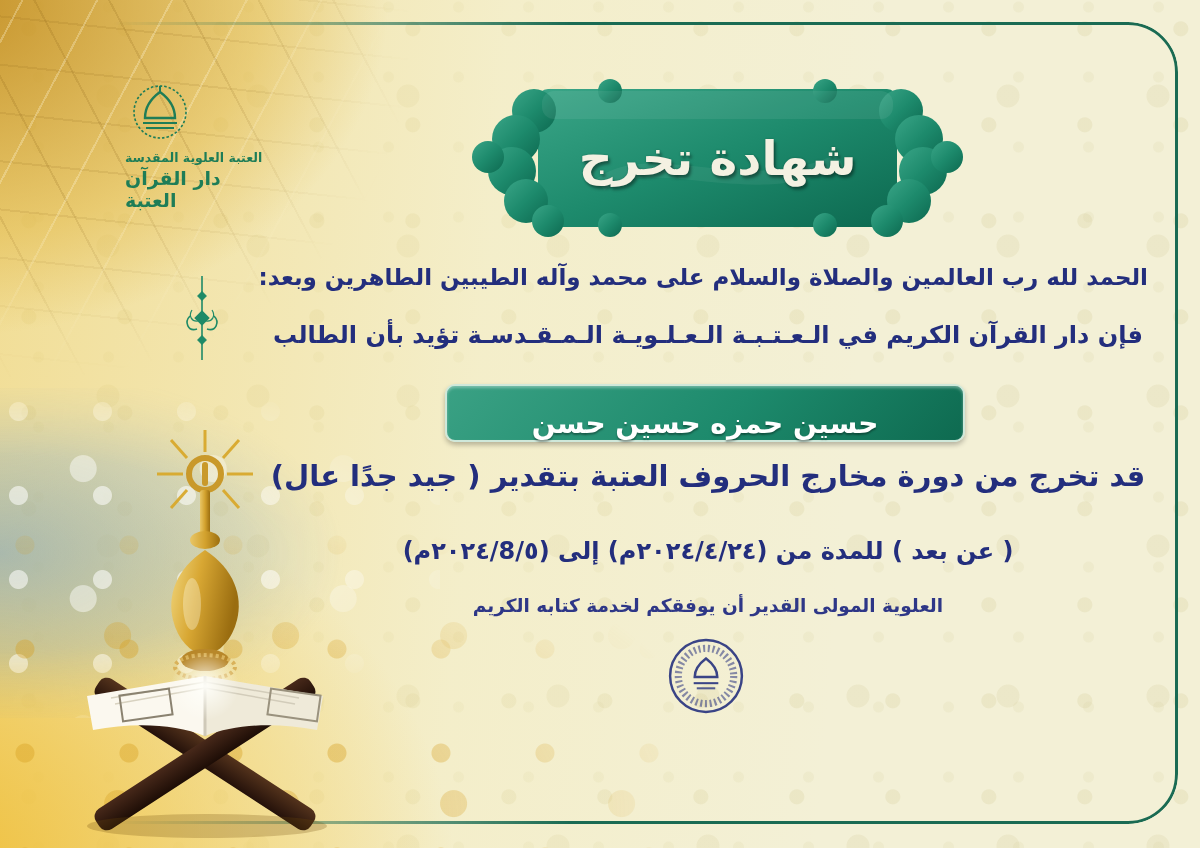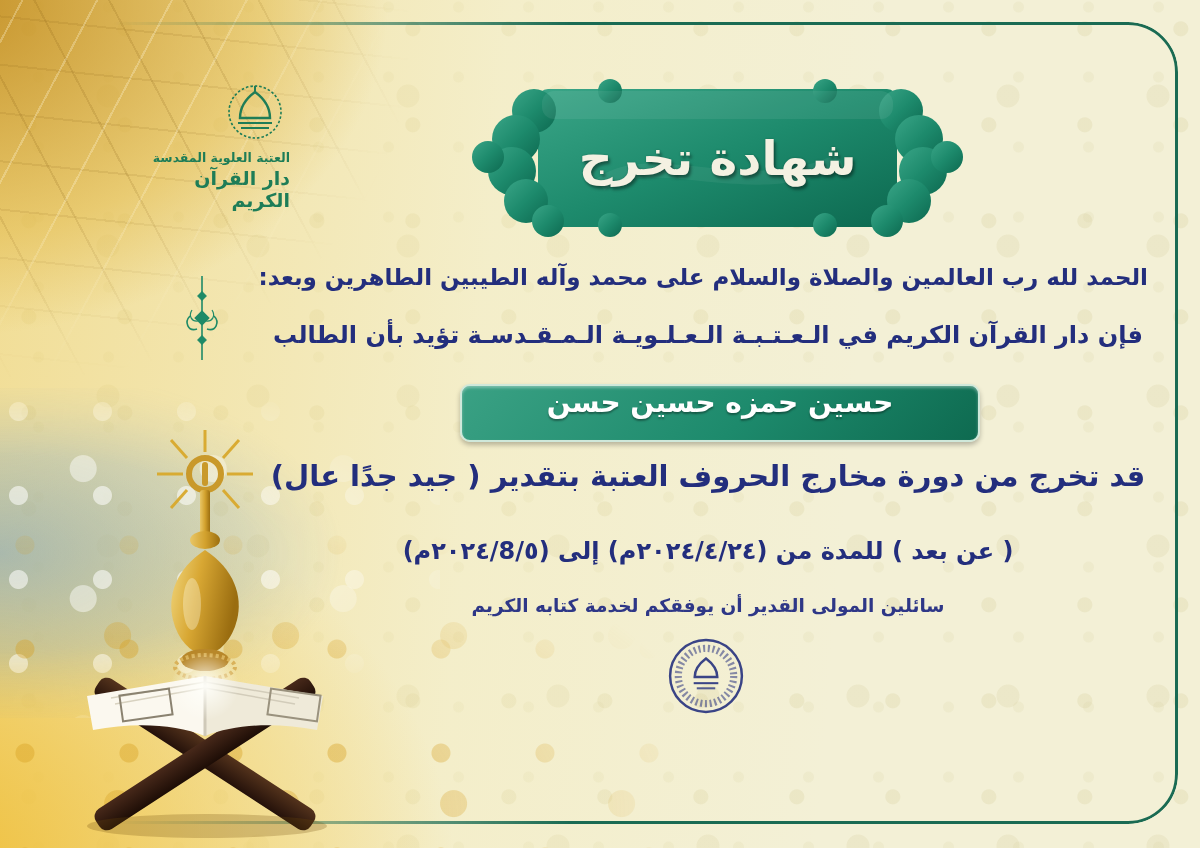--- a/index.html
+++ b/index.html
@@ -50,21 +50,21 @@
   }
 
   
   .frame { position:absolute; top:22px; bottom:24px; left:-90px; right:22px;
     border:3px solid #1a6b53; border-radius:50px; pointer-events:none;
     -webkit-mask-image: linear-gradient(to right, transparent 16%, #000 52%);
             mask-image: linear-gradient(to right, transparent 16%, #000 52%);
   }
 
   
-  .org-logo { position:absolute; left:138px; top:84px; width:152px; text-align:right; color:#1e7d57; }
+  .org-logo { position:absolute; left:125px; top:84px; width:152px; text-align:left; color:#1e7d57; }
   .org-logo .l1 { font-size:12.5px; font-weight:bold; margin-top:4px; letter-spacing:0; }
   .org-logo .l2 { font-size:19px; font-weight:bold; margin-top:2px; }
   .ornament { position:absolute; left:180px; top:276px; }
 
   
   .title-banner { position:absolute; left:450px; top:74px; width:535px; height:168px; }
   .title-banner .txt {
     position:absolute; inset:0; display:flex; align-items:center; justify-content:center;
     color:#f4f1e2; font-size:47px; font-weight:bold;
     text-shadow: 2px 3px 3px rgba(0,0,0,0.38), 0 0 2px rgba(0,0,0,0.25);
@@ -77,21 +77,21 @@
   .l-confirm { top:321px; font-size:24px; }
   .l-course  { top:459px; font-size:29px; }
   .l-dates   { top:537px; font-size:24px; }
   .l-closing { top:595px; font-size:18.5px; color:#2e3787; }
   .l-issuer  { top:719px; font-size:20px; color:#283379; }
 
   .name-banner { position:absolute; left:445px; top:384px; width:520px; height:58px;
     border-radius:10px; border:2px solid #cfe8da;
     background: linear-gradient(135deg, #3aa184 0%, #1d8a6c 55%, #0e6a50 100%);
     box-shadow: inset 0 2px 3px rgba(255,255,255,0.35), 0 3px 5px rgba(0,0,0,0.25);
-    display:flex; align-items:flex-start; justify-content:center;margin-left:15px;
+    display:flex; align-items:flex-end; justify-content:center;
   }
   .name-banner span { color:#ffffff; font-size:28px; font-weight:bold;
     text-shadow:0 2px 2px rgba(0,0,0,0.35); }
 
   .stamp { position:absolute; left:666px; top:636px; opacity:0.92; }
   .quran-art { position:absolute; left:55px; top:424px; }
 </style>
 </head>
 <body>
 
@@ -105,21 +105,21 @@
 
   <div class="org-logo">
     <svg width="70" height="58" viewBox="0 0 70 58">
       <circle cx="35" cy="28" r="26" fill="none" stroke="#1f7d57" stroke-width="1.6" stroke-dasharray="2.5 2"></circle>
       <path d="M35,8 C24,16 20,24 20,34 L50,34 C50,24 46,16 35,8 Z" fill="none" stroke="#1f7d57" stroke-width="2.4"></path>
       <line x1="35" y1="2" x2="35" y2="8" stroke="#1f7d57" stroke-width="2"></line>
       <line x1="18" y1="39" x2="52" y2="39" stroke="#1f7d57" stroke-width="2"></line>
       <line x1="21" y1="44" x2="49" y2="44" stroke="#1f7d57" stroke-width="2"></line>
     </svg>
     <div class="l1">العتبة العلوية المقدسة</div>
-    <div class="l2">دار القرآن الكريم</div>
+    <div class="l2">دار القرآن العتبة</div>
   </div>
 
   <svg class="ornament" width="44" height="84" viewBox="0 0 44 84">
     <g stroke="#1e8a67" fill="#1e8a67">
       <line x1="22" y1="0" x2="22" y2="84" stroke-width="1.6"></line>
       <rect x="17" y="37" width="10" height="10" transform="rotate(45 22 42)"></rect>
       <path d="M10,40 C4,46 8,56 17,53" fill="none" stroke-width="1.6"></path>
       <path d="M34,40 C40,46 36,56 27,53" fill="none" stroke-width="1.6"></path>
       <path d="M12,34 C8,40 12,46 18,45" fill="none" stroke-width="1.2"></path>
       <path d="M32,34 C36,40 32,46 26,45" fill="none" stroke-width="1.2"></path>
@@ -164,21 +164,21 @@
 
   <div class="content-line l-confirm">فإن دار القرآن الكريم في الـعـتـبـة الـعـلـويـة الـمـقـدسـة تؤيد بأن الطالب</div>
   <div class="content-line l-intro">الحمد لله رب العالمين والصلاة والسلام على محمد وآله الطيبين الطاهرين وبعد:</div>
 
   <div class="name-banner">
     <span>حسين حمزه حسين حسن</span>
   </div>
 
   <div class="content-line l-course">قد تخرج من دورة مخارج الحروف العتبة بتقدير ( جيد جدًا عال)</div>
   <div class="content-line l-dates">( عن بعد ) للمدة من (٢٠٢٤/٤/٢٤م) إلى (٢٠٢٤/8/٥م)</div>
-  <div class="content-line l-closing">سائلين المولى القدير أن يوفقكم لخدمة كتابه الكريم</div>
+  <div class="content-line l-closing">العلوية المولى القدير أن يوفقكم لخدمة كتابه الكريم</div>
 
   <svg class="stamp" width="80" height="80" viewBox="0 0 78 78">
     <circle cx="39" cy="39" r="35" fill="none" stroke="#2b3680" stroke-width="2.4"></circle>
     <circle cx="39" cy="39" r="27" fill="none" stroke="#2b3680" stroke-width="7" stroke-dasharray="2 2.6" opacity="0.6"></circle>
     <path d="M39,22 C31,28 28,33 28,40 L50,40 C50,33 47,28 39,22 Z" fill="none" stroke="#2b3680" stroke-width="2.4"></path>
     <line x1="27" y1="46" x2="51" y2="46" stroke="#2b3680" stroke-width="2"></line>
     <line x1="30" y1="51" x2="48" y2="51" stroke="#2b3680" stroke-width="2" opacity="0.85"></line>
   </svg>
 
 

